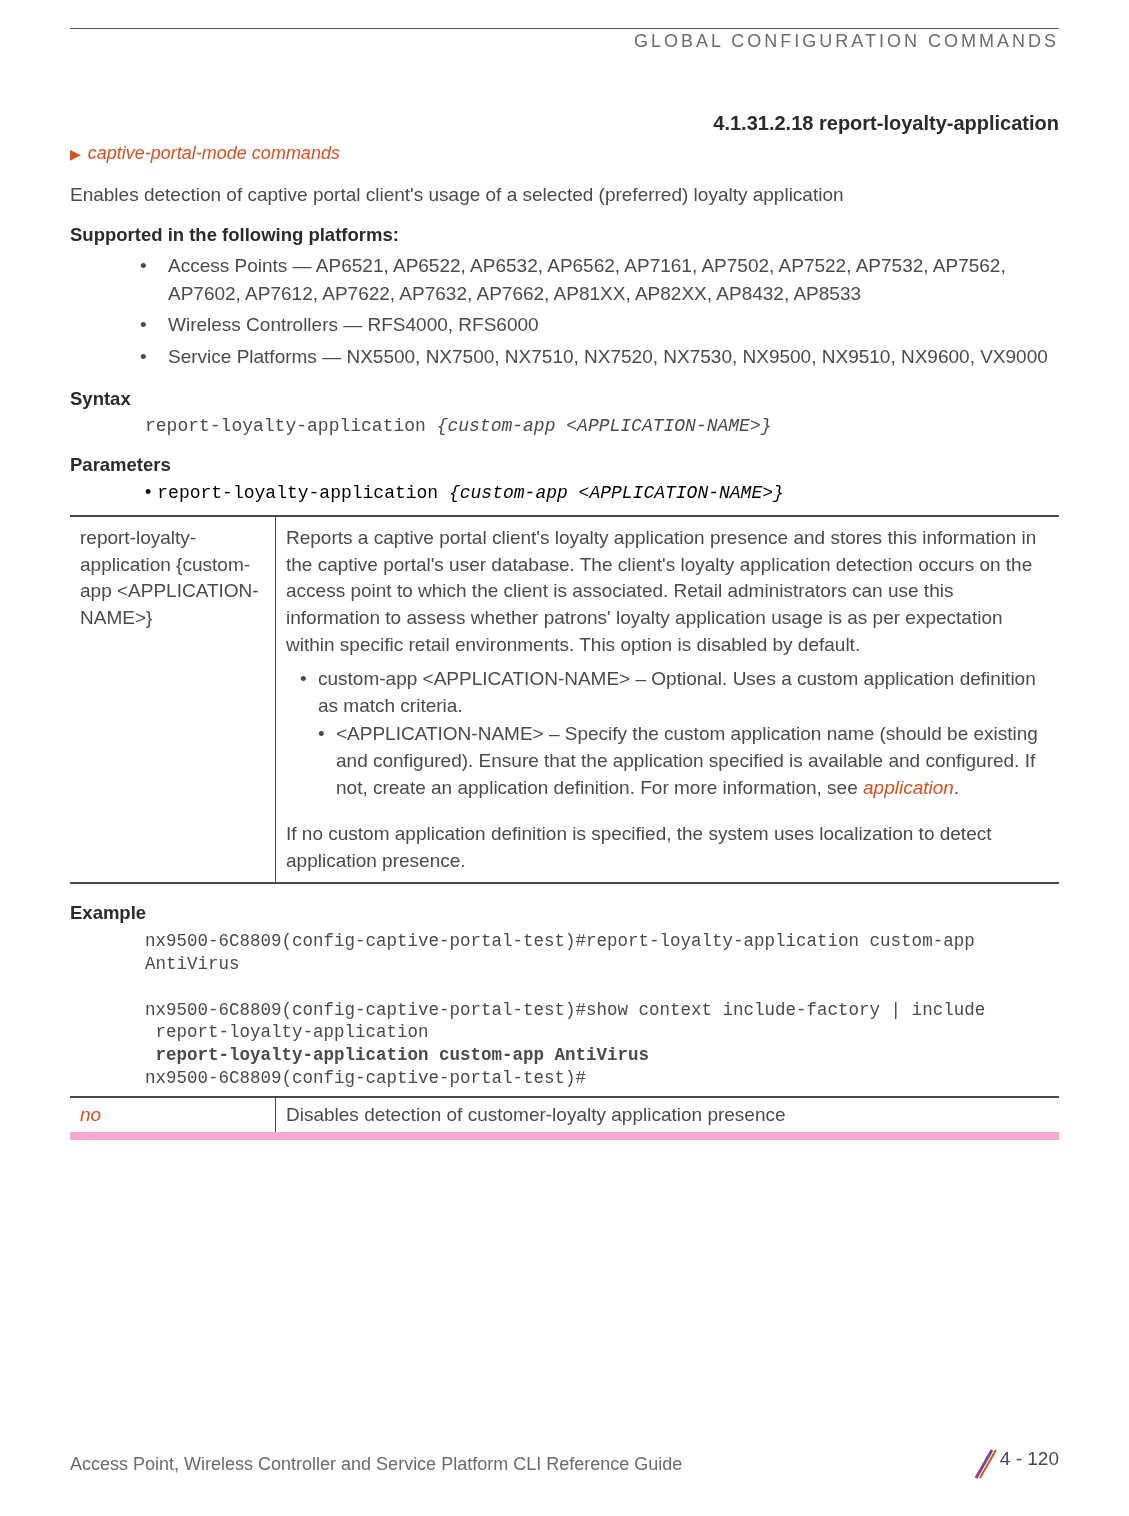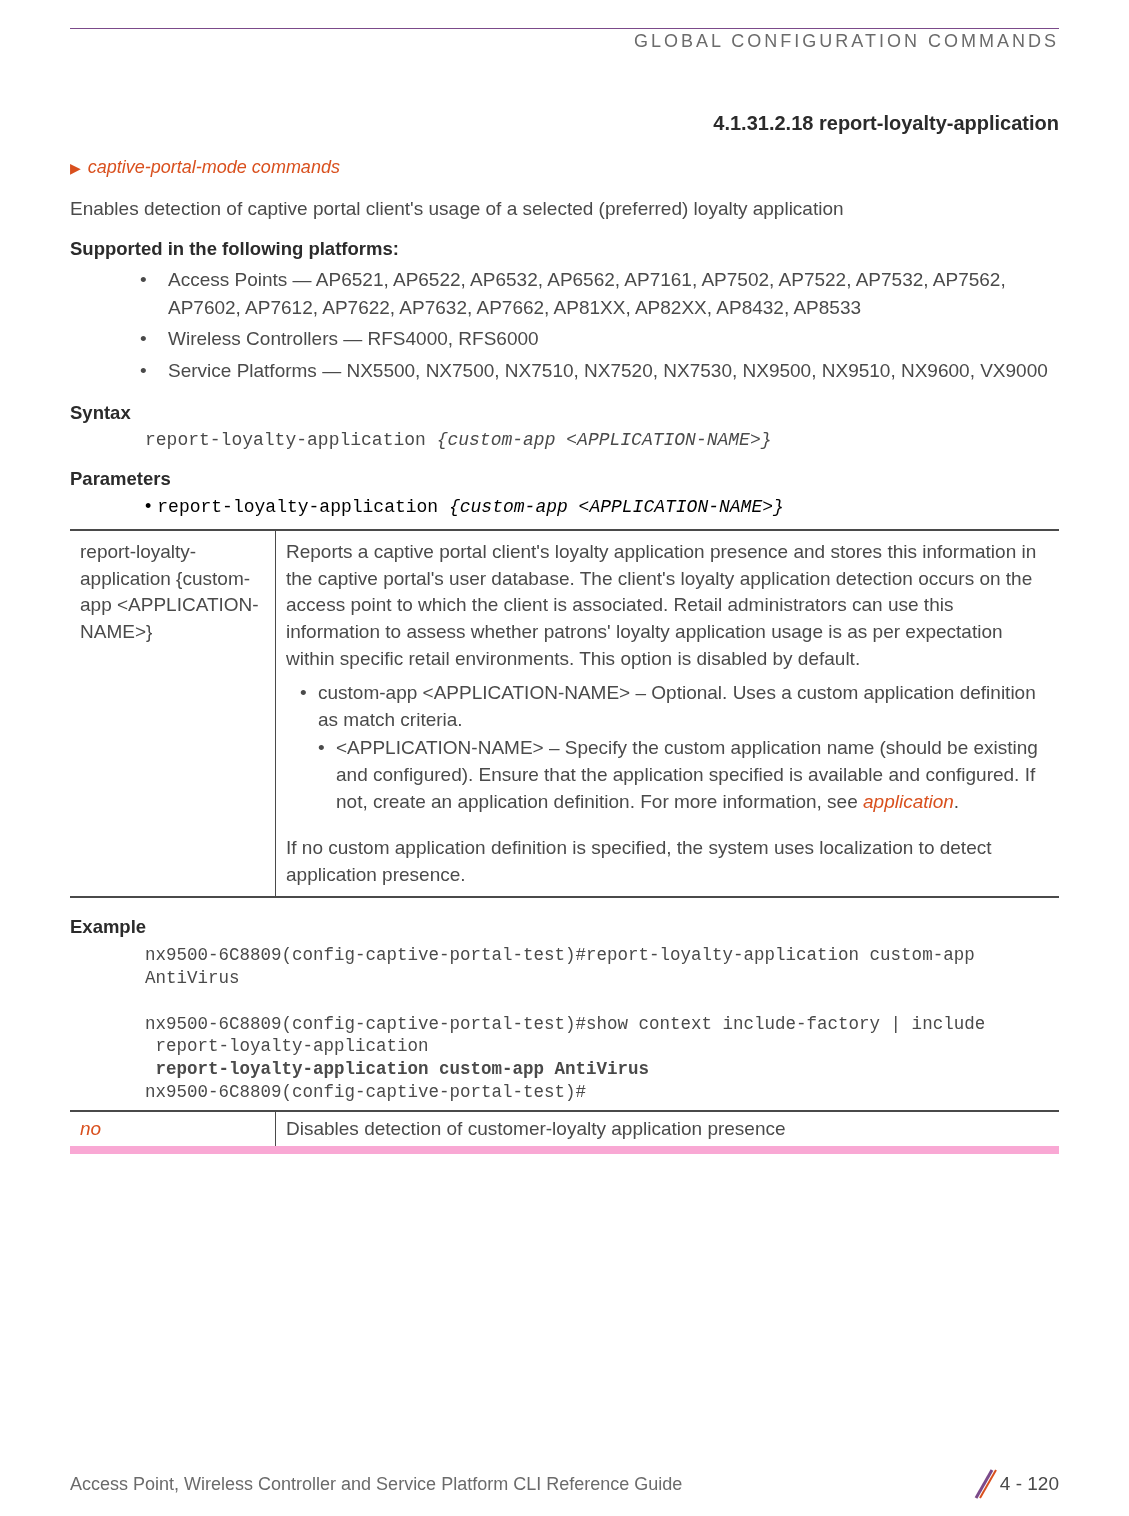--- a/index.html
+++ b/index.html
@@ -31,21 +31,21 @@
     font-weight: 300;
   }
   .section-num-title {
     margin-top: 60px;
     font-size: 20px;
     font-weight: 700;
     color: #2b2b2b;
     text-align: right;
   }
   .breadcrumb {
-    margin-top: 22px;
+    margin-top: 8px;
     font-style: italic;
     color: #d9501e;
     font-size: 18px;
   }
   .arrow {
     font-style: normal;
     color: #d9501e;
     margin-right: 2px;
     font-size: 14px;
   }
@@ -153,31 +153,31 @@
     border-bottom: 8px solid #f9a8d4;
   }
   table.related td.left {
     width: 185px;
     border-right: 1px solid #4a4a4a;
     color: #d9501e;
     font-style: italic;
   }
   .footer {
     position: absolute;
-    bottom: 16px;
+    bottom: 36px;
     left: 70px;
     right: 70px;
     display: flex;
     align-items: center;
     justify-content: space-between;
     font-size: 18px;
     color: #6b6b6b;
     font-weight: 300;
   }
-  .footer-right { display: flex; align-items: center; }
+  .footer-right { display: flex; }
   .slash-svg { width: 32px; height: 32px; }
   .pagenum { color: #4a4a4a; font-size: 19px; }
 </style>
 </head>
 <body>
 
 <div class="page">
   <div class="top-rule"></div>
   <div class="running-head">GLOBAL CONFIGURATION COMMANDS</div>
 

